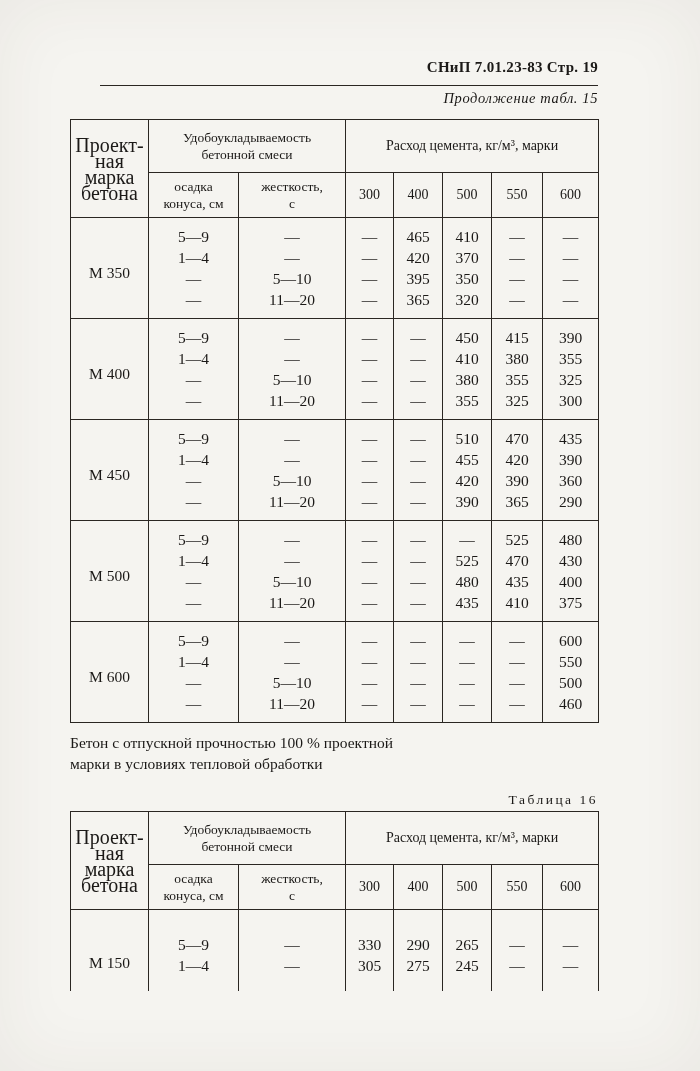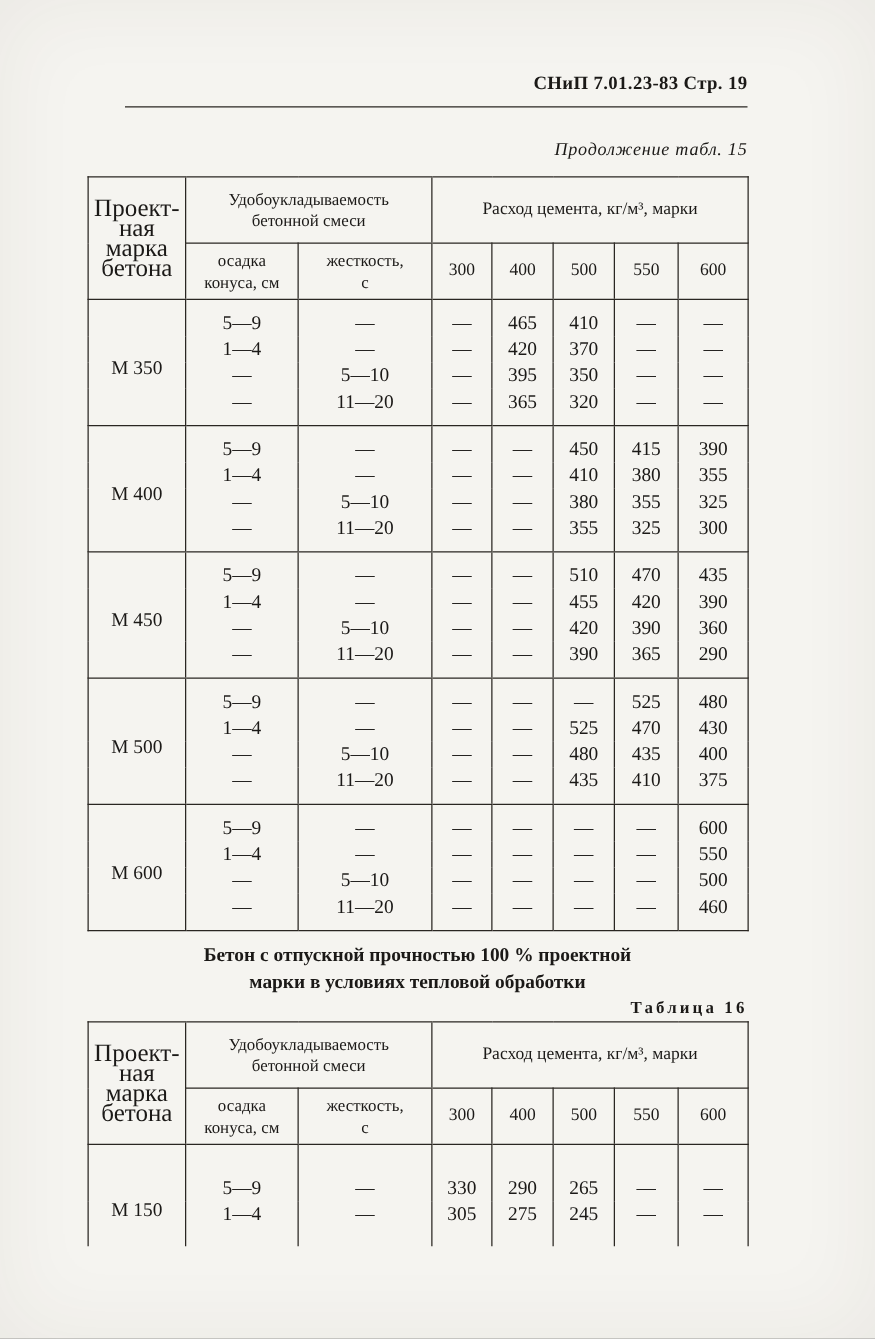--- a/index.html
+++ b/index.html
@@ -27,21 +27,21 @@
     line-height: 18px;
     letter-spacing: 0.3px;
   }
   .header-rule {
     margin-top: 9px;
     margin-left: 30px;
     border-top: 1.7px solid #2a2622;
     height: 0;
   }
   .caption-15 {
-    margin-top: 25px;
+    margin-top: 3px;
     text-align: right;
     font-style: italic;
     font-size: 14.5px;
     line-height: 18px;
     letter-spacing: 0.6px;
   }
   table.data-table {
     border-collapse: collapse;
     table-layout: fixed;
     width: 528px;
@@ -91,30 +91,30 @@
   }
   .data-table tbody tr.row-first td { padding-top: 8px; }
   .data-table tbody tr.group-end td { padding-bottom: 8px; border-bottom: 1.6px solid #2a2622; }
   
   #t16 { margin-top: 3px; }
   #t16 tbody tr.row-first td { padding-top: 24px; }
   #t16 tbody tr.group-end td { padding-bottom: 15px; border-bottom: none; }
   #t16 .marka-cell { border-bottom: none; }
   .section-heading {
     margin-top: 9px;
-    text-align: center;
-    font-weight: bold;
+    text-align: left;
+    font-weight: normal;
     font-size: 15.5px;
     line-height: 21px;
     white-space: pre-line;
   }
   .caption-16 {
-    margin-top: 1px;
+    margin-top: 17px;
     text-align: right;
-    font-weight: bold;
+    font-weight: normal;
     font-size: 13.5px;
     line-height: 17px;
     letter-spacing: 2.5px;
   }
 </style>
 </head>
 <body>
 
 <div class="page">
   <div class="content">

